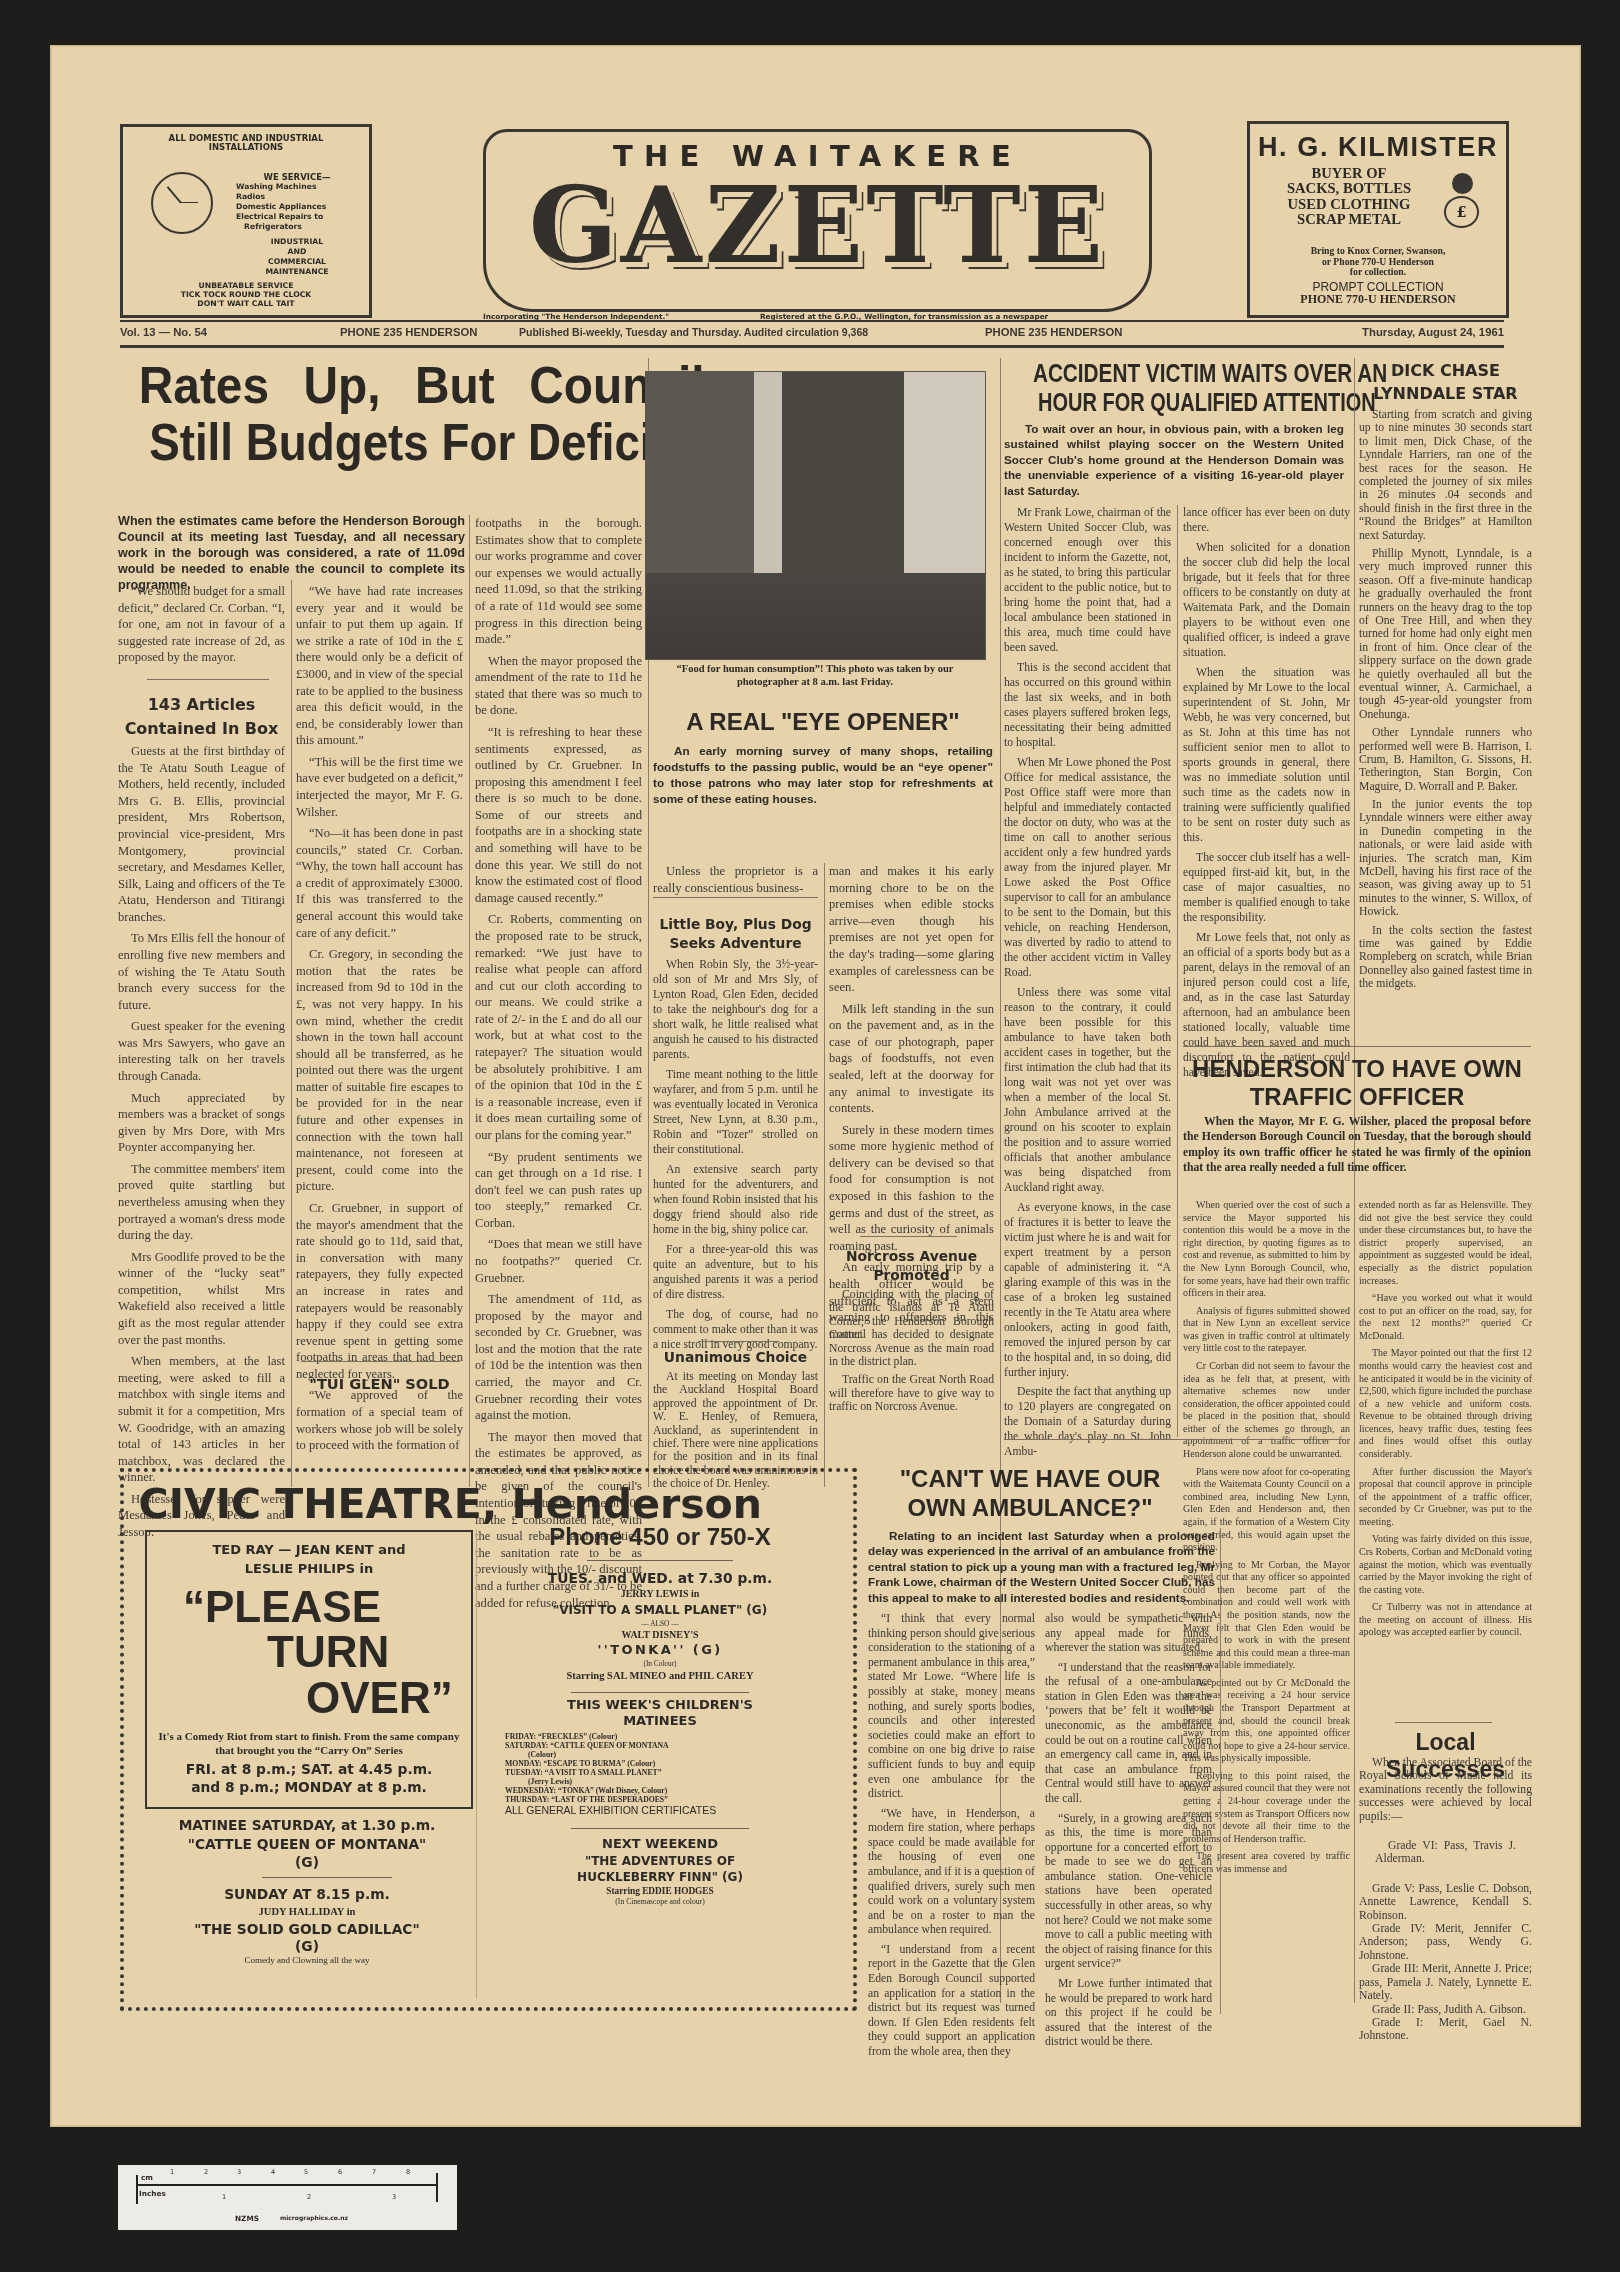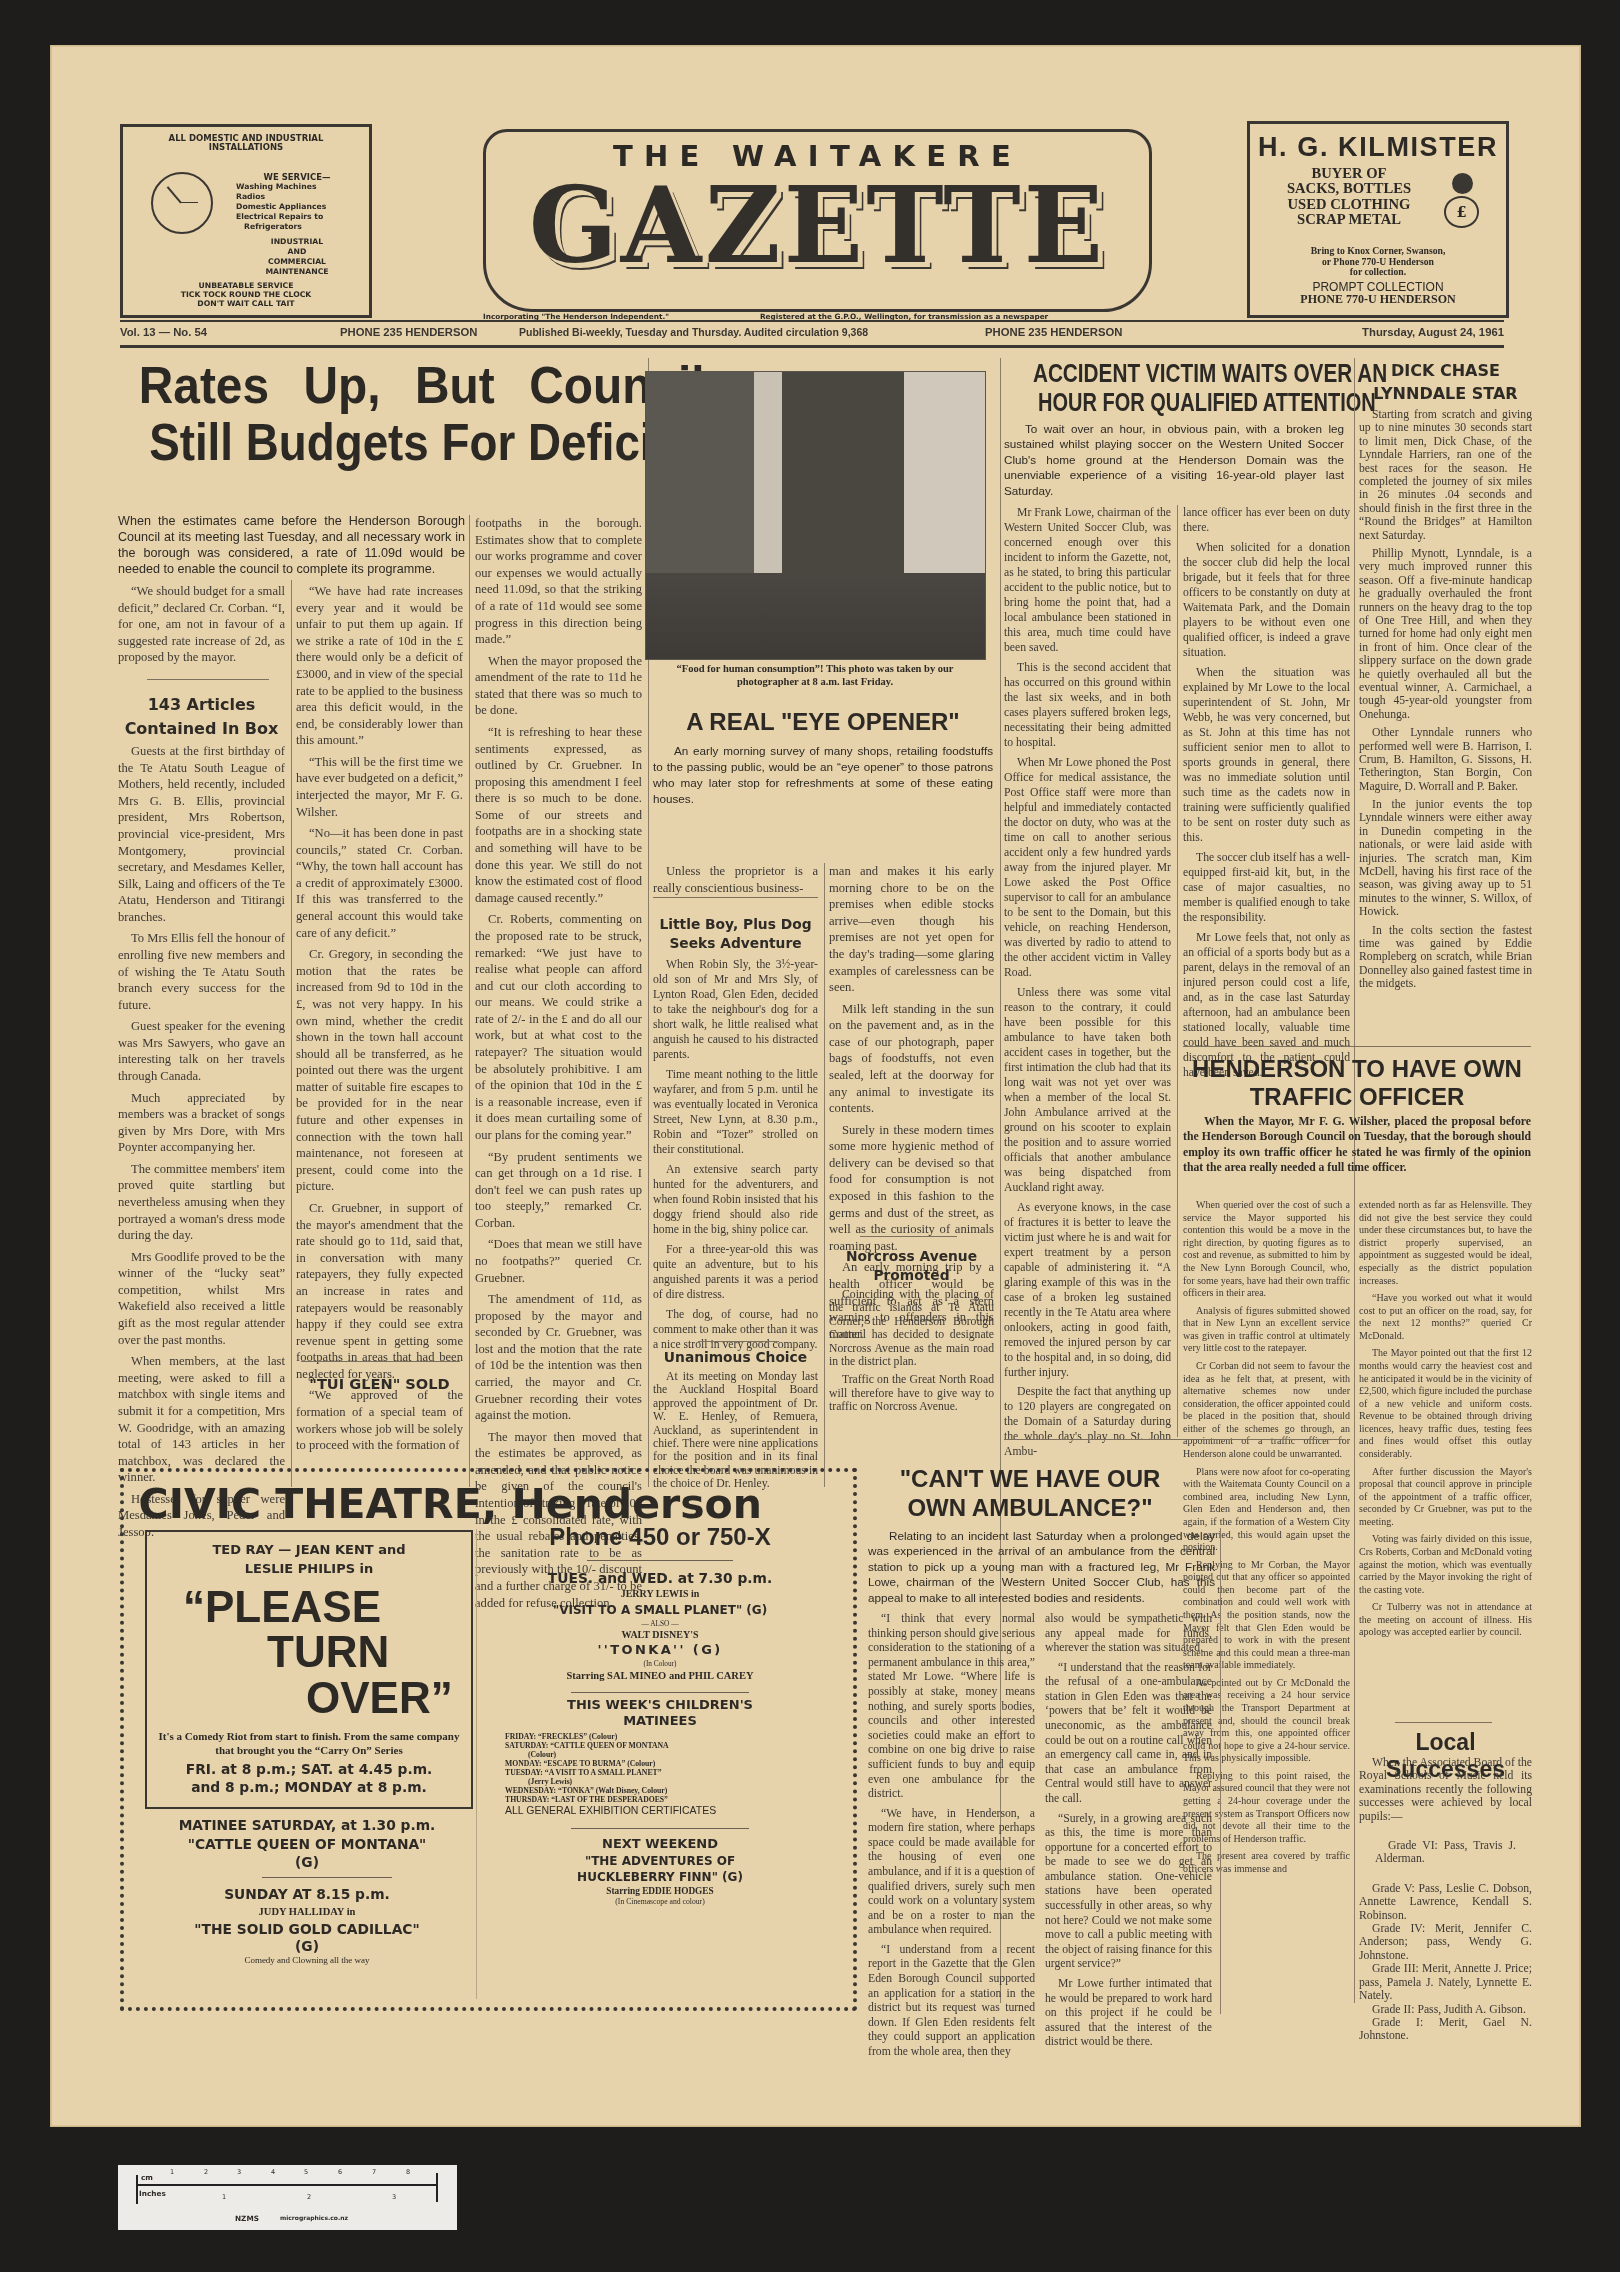--- a/index.html
+++ b/index.html
@@ -6,21 +6,21 @@
   body{width:1620px;height:2273px;background:#1e1d1c;position:relative;overflow:hidden;font-family:"DejaVu Serif",serif;color:#2d2a26;}
   .paper{position:absolute;left:50px;top:45px;width:1531px;height:2082px;background:#e6d2ab;box-shadow:0 0 0 1.6px #cdb78c inset;}
   .abs{position:absolute;}
   .box{border:4px solid #3a3632;}
   .cond{font-family:"Liberation Sans",sans-serif;font-weight:bold;transform-origin:left top;}
   .sans{font-family:"DejaVu Sans",sans-serif;}
   .body{font-family:"Liberation Serif",serif;font-size:12.6px;line-height:16.6px;text-align:justify;color:#3d3934;}
   .body p{margin:0 0 4.9px 0;text-indent:13px;}
   .rule{position:absolute;background:#3a3632;}
   .vrule{position:absolute;width:0.8px;background:#8c7d66;}
-  .lede{font-family:"Liberation Sans",sans-serif;font-weight:normal;font-size:13.8px;line-height:18px;color:#2e2a25;text-align:justify;}
+  .lede{font-family:"Liberation Sans",sans-serif;font-weight:bold;font-size:13.8px;line-height:18px;color:#2e2a25;text-align:justify;}
   .subhead{font-family:"DejaVu Sans",sans-serif;font-weight:bold;text-align:center;color:#2e2a25;}
   .center{text-align:center;}
   .photo{background:
       linear-gradient(180deg,rgba(0,0,0,0) 0%,rgba(0,0,0,0) 70%,#4a4742 70%,#3e3b37 100%),
       linear-gradient(90deg,#5b5852 0%,#5b5852 32%,#c8c1b4 32%,#c8c1b4 40%,#4a4741 40%,#4a4741 76%,#cfc8bb 76%,#cfc8bb 100%);}
   .wavy{border:4.9px dotted #3a3632;}
   .ruler{position:absolute;left:118px;top:2165px;width:339px;height:65px;background:#ecebe8;}
 </style>
 </head>
 <body>

